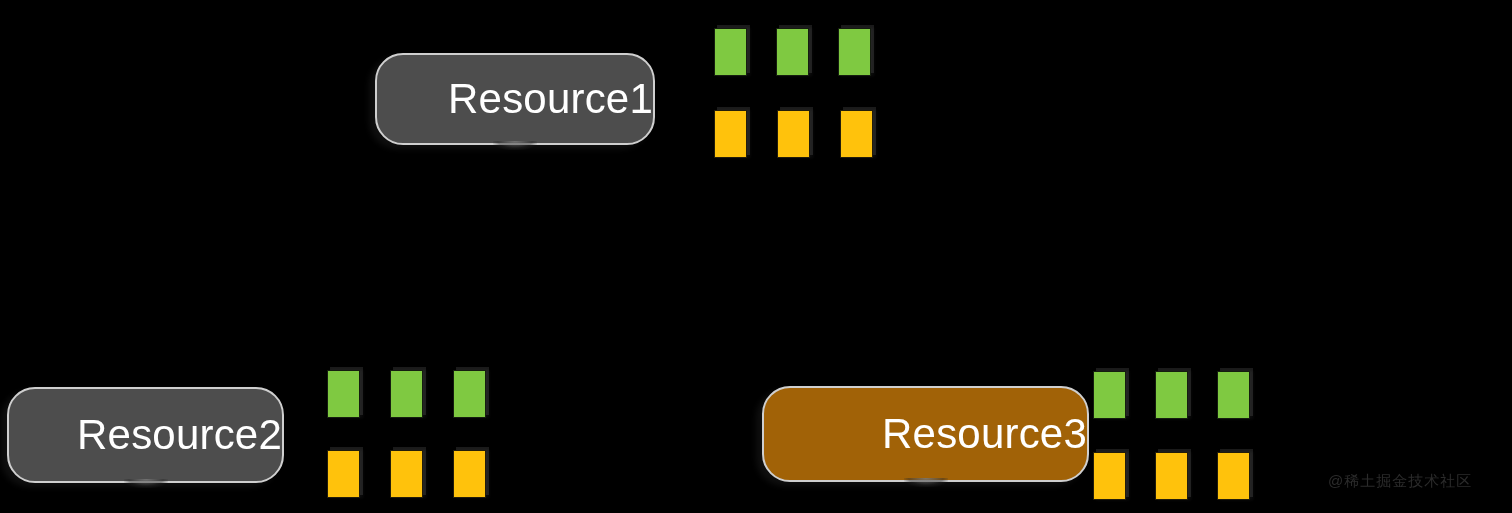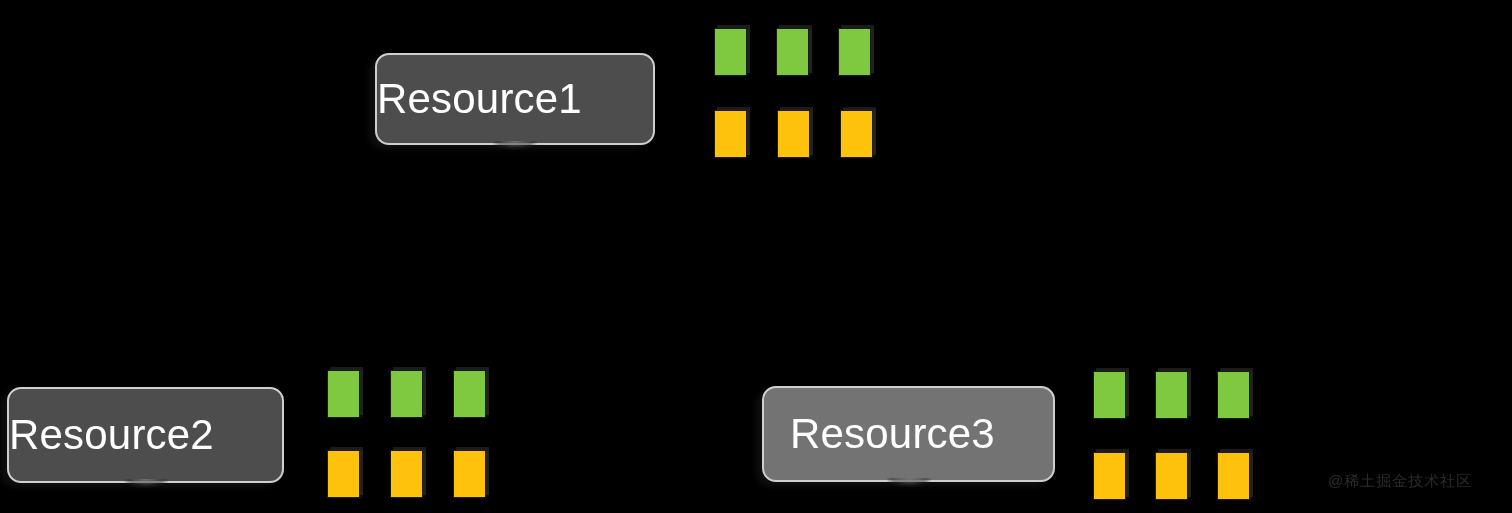--- a/index.html
+++ b/index.html
@@ -16,24 +16,24 @@
     width: 1512px;
     height: 513px;
     background: #000000;
     overflow: hidden;
   }
   .resource-node {
     position: absolute;
     box-sizing: border-box;
     background: #4d4d4d;
     border: 2px solid #14b8a6;
-    border-radius: 14px;
+    border-radius: 28px;
     display: flex;
     align-items: center;
-    justify-content: flex-start;
+    justify-content: flex-end;
     color: #ffffff;
     font-family: "Liberation Sans", sans-serif;
     font-weight: 400;
     letter-spacing: 0.2px;
     box-shadow: -6px 4px 6px rgba(255,255,255,0.06);
   }
   .resource-label {
     color: #ffffff;
     white-space: nowrap;
     line-height: 1;
@@ -82,21 +82,21 @@
   <div class="resource-node" id="node-resource1" style="left: 375px; top: 53px; width: 280px; height: 92px; font-size: 42px; background: rgb(77, 77, 77); border-color: rgb(207, 207, 207); color: rgb(255, 255, 255);">
     <span class="resource-label">Resource1</span>
     <span class="node-notch"></span>
   </div>
 
   <div class="resource-node" id="node-resource2" style="left: 7px; top: 387px; width: 277px; height: 96px; font-size: 42px; background: rgb(77, 77, 77); border-color: rgb(207, 207, 207); color: rgb(255, 255, 255);">
     <span class="resource-label">Resource2</span>
     <span class="node-notch"></span>
   </div>
 
-  <div class="resource-node" id="node-resource3" style="left: 762px; top: 386px; width: 293px; height: 96px; font-size: 42px; background: #737373; border-color: rgb(207, 207, 207); color: rgb(255, 255, 255); padding-left: 26px;">
+  <div class="resource-node" id="node-resource3" style="left: 762px; top: 386px; width: 327px; height: 96px; font-size: 42px; background: #a16207; border-color: rgb(207, 207, 207); color: rgb(255, 255, 255); padding-left: 26px;">
     <span class="resource-label">Resource3</span>
     <span class="node-notch"></span>
   </div>
 
   <div id="chip-layer">
       <div>
         <div class="chip green" style="left: 714px; top: 28px; background: rgb(127, 201, 65);"></div>
         <div class="chip green" style="left: 776px; top: 28px; background: rgb(127, 201, 65);"></div>
         <div class="chip green" style="left: 838px; top: 28px; background: rgb(127, 201, 65);"></div>
         <div class="chip yellow" style="left: 714px; top: 110px; background: rgb(255, 194, 12);"></div>

